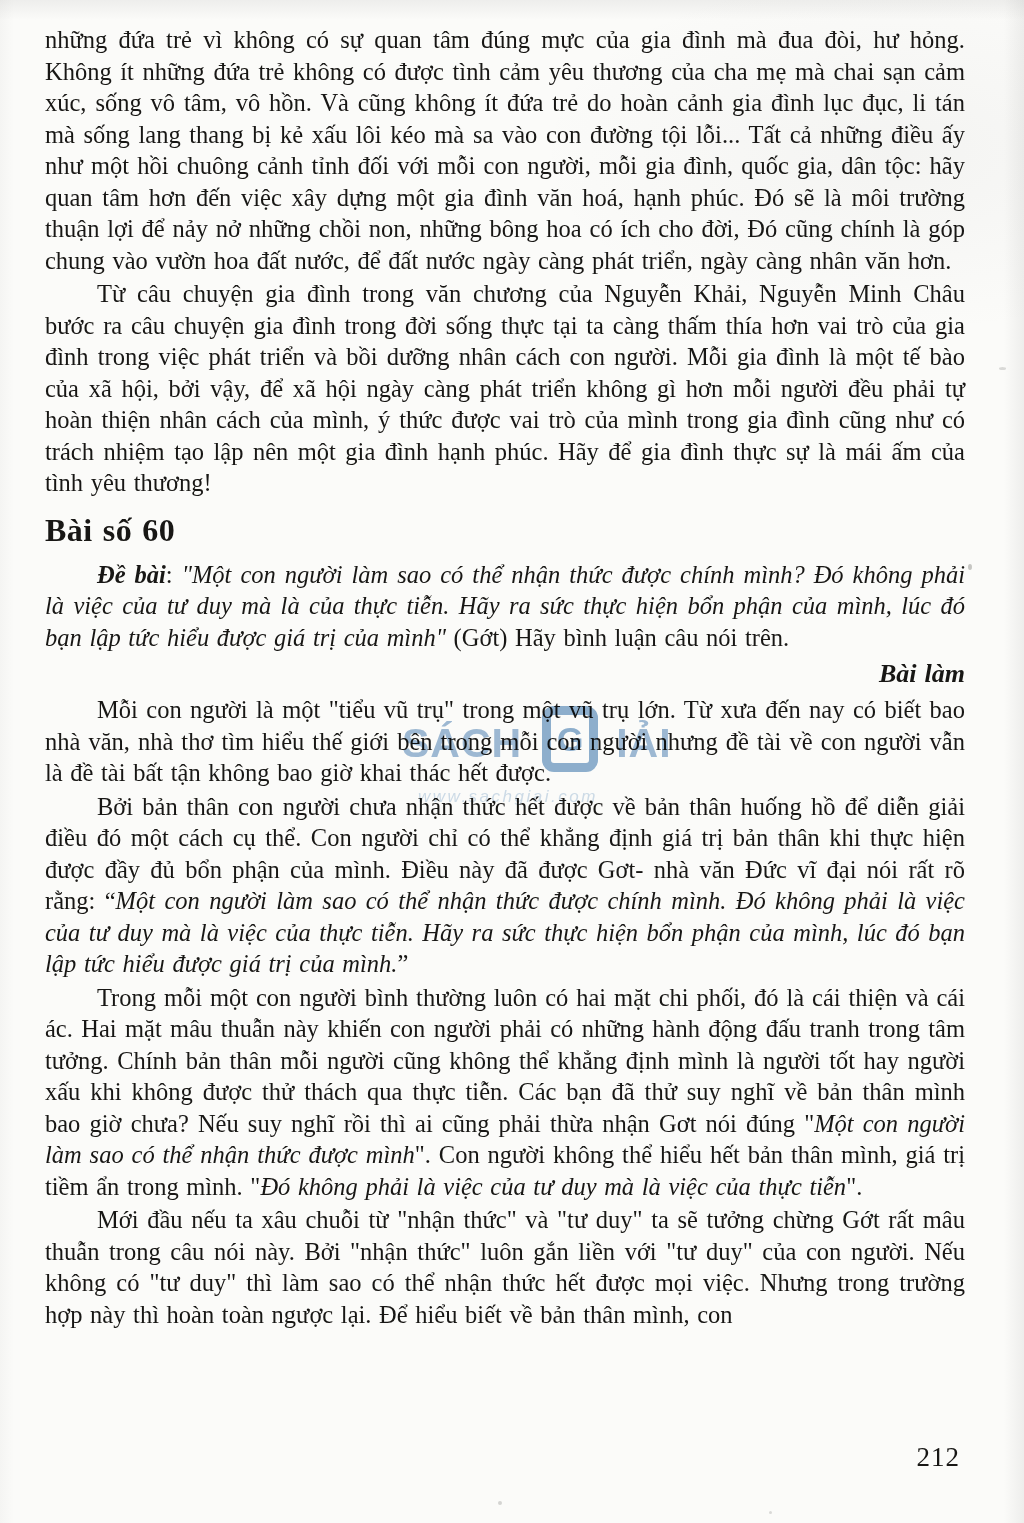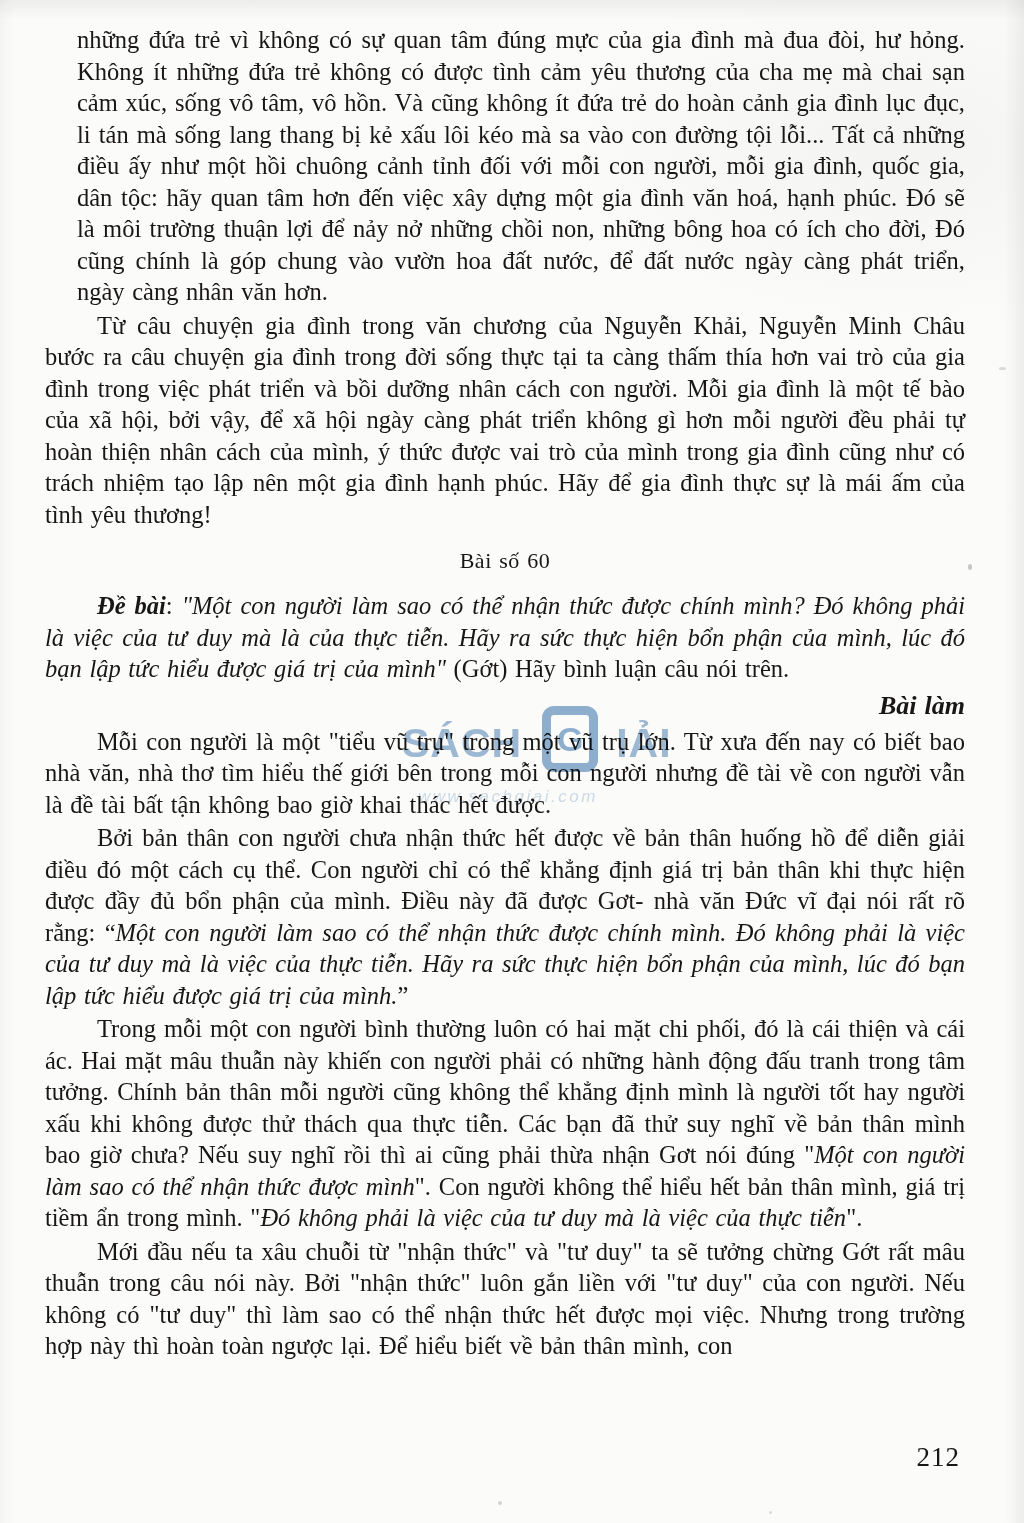--- a/index.html
+++ b/index.html
@@ -20,27 +20,26 @@
   .content {
     position:absolute;
     left:45px; top:24px; width:920px;
     font-size:24.5px;
     line-height:31.5px;
     text-align:justify;
     word-spacing:1.5px;
     z-index:1;
   }
   .para { margin:0; text-indent:52px; }
-  .para.no-indent { text-indent:0;margin-left:32px; }
+  .para.no-indent { text-indent:0; }
   .para + .para { margin-top:2px; }
   .lesson-heading {
     margin:10px 0 8px;
-    text-align:center;
-    font-size:22px;
-    font-weight:normal;
+    font-size:32px;
+    font-weight:bold;
     letter-spacing:0.5px;
     line-height:42px;
   }
   .bai-lam {
     margin:3px 0 2px;
     text-align:right;
     font-size:26px;
     font-weight:bold;
     font-style:italic;
     line-height:36px;

